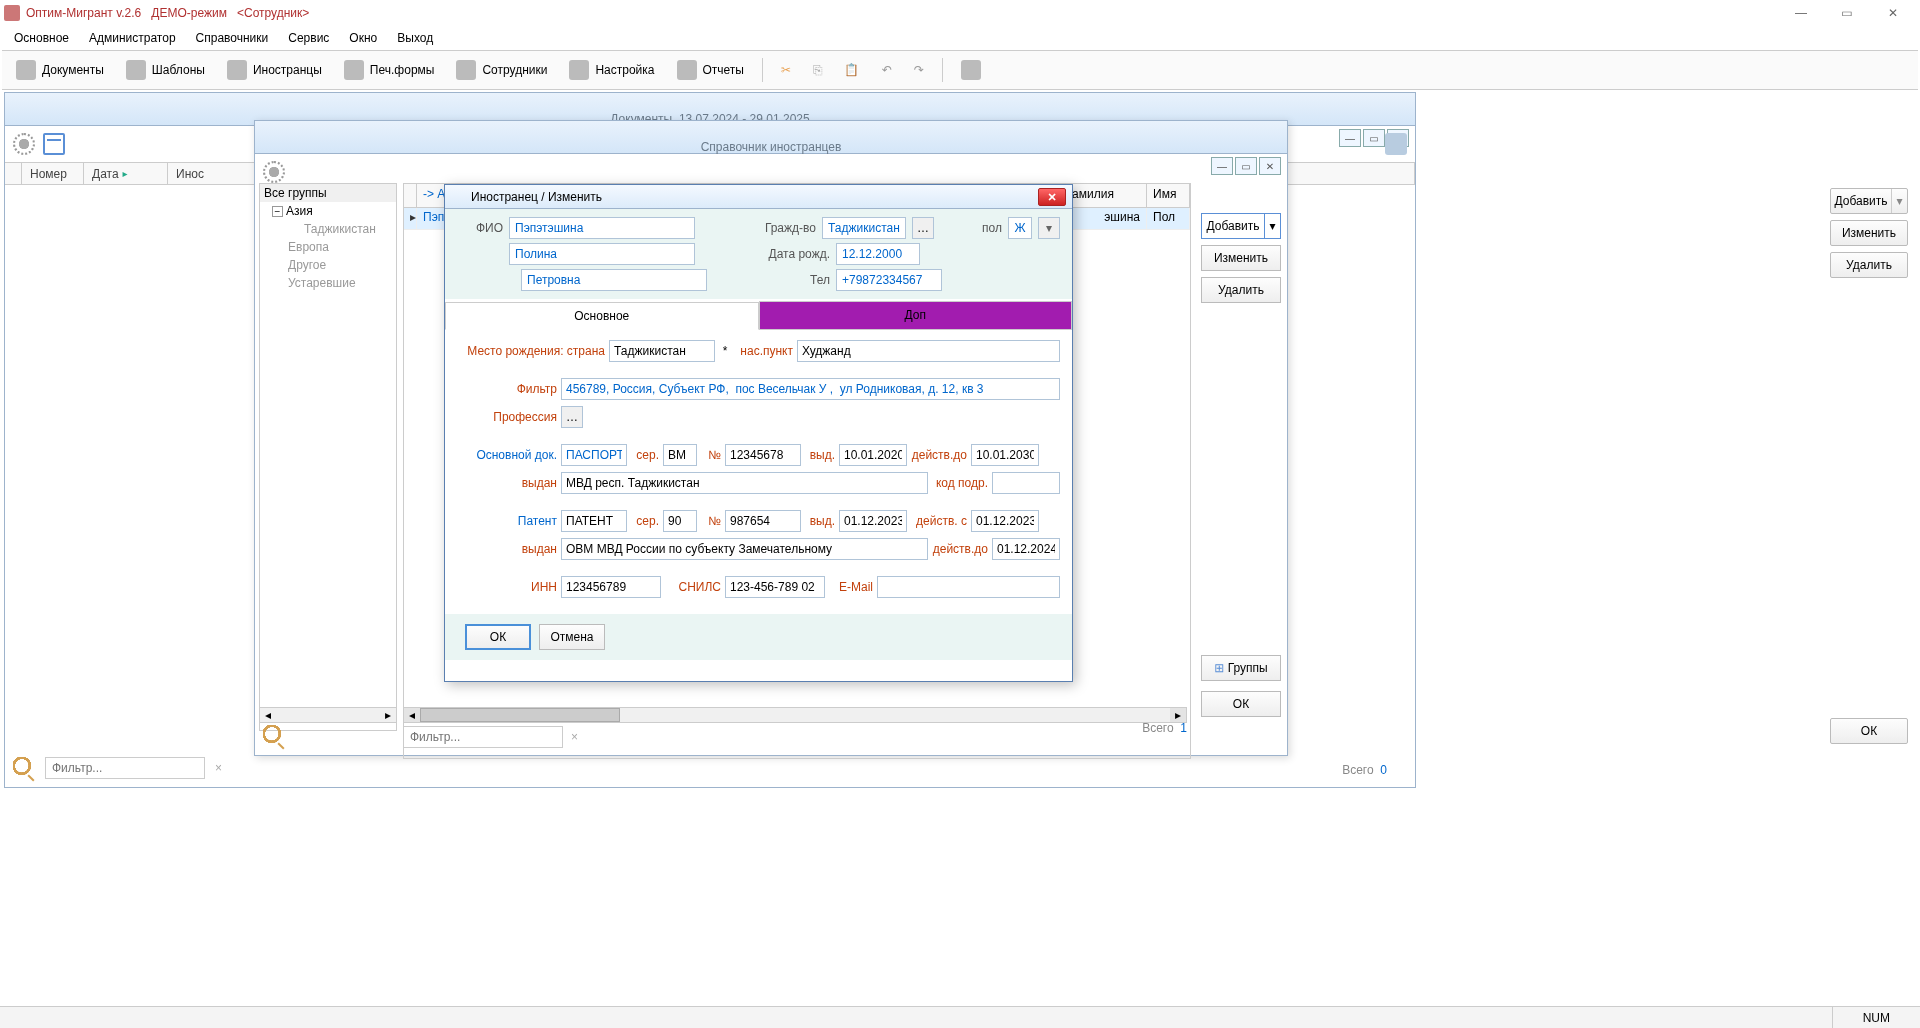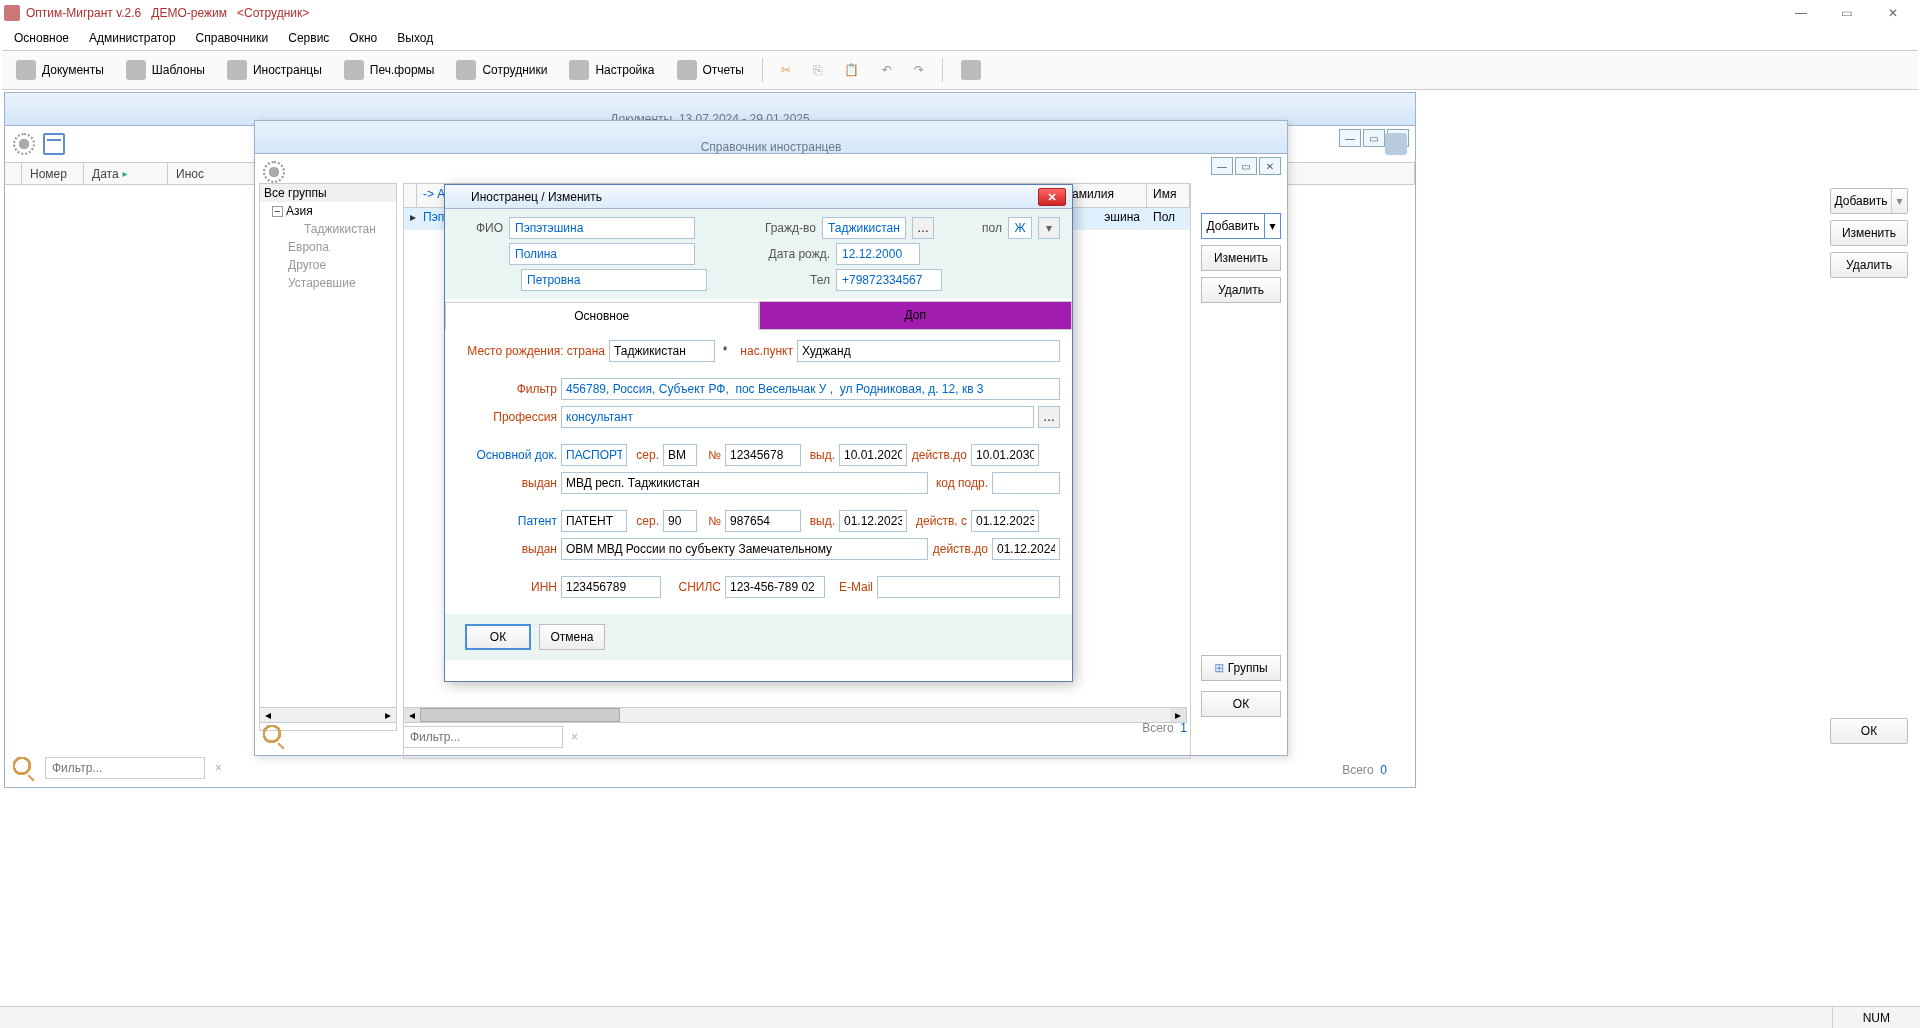--- a/index.html
+++ b/index.html
@@ -362,21 +362,20 @@
       <label style="width:58px">нас.пункт</label>
       <input style="flex: 1 1 0%;" value="Худжанд">
     </div>
     <div style="height:10px"></div>
     <div class="form-row">
       <label style="width:100px">Фильтр</label>
       <input class="blue" style="flex: 1 1 0%;" value="456789, Россия, Субъект РФ,  пос Весельчак У ,  ул Родниковая, д. 12, кв 3">
     </div>
     <div class="form-row">
       <label style="width:100px">Профессия</label>
-      <input class="blue" style="flex: 1 1 0%;" value="консультант">
       <button class="ellipsis-btn">…</button>
     </div>
     <div style="height:10px"></div>
     <div class="form-row">
       <label class="blue" style="width:100px">Основной док.</label>
       <input class="blue" style="width: 66px;" value="ПАСПОРТ">
       <label style="width:28px">сер.</label>
       <input style="width: 34px;" value="ВМ">
       <label style="width:20px">№</label>
       <input style="width: 76px;" value="12345678">

